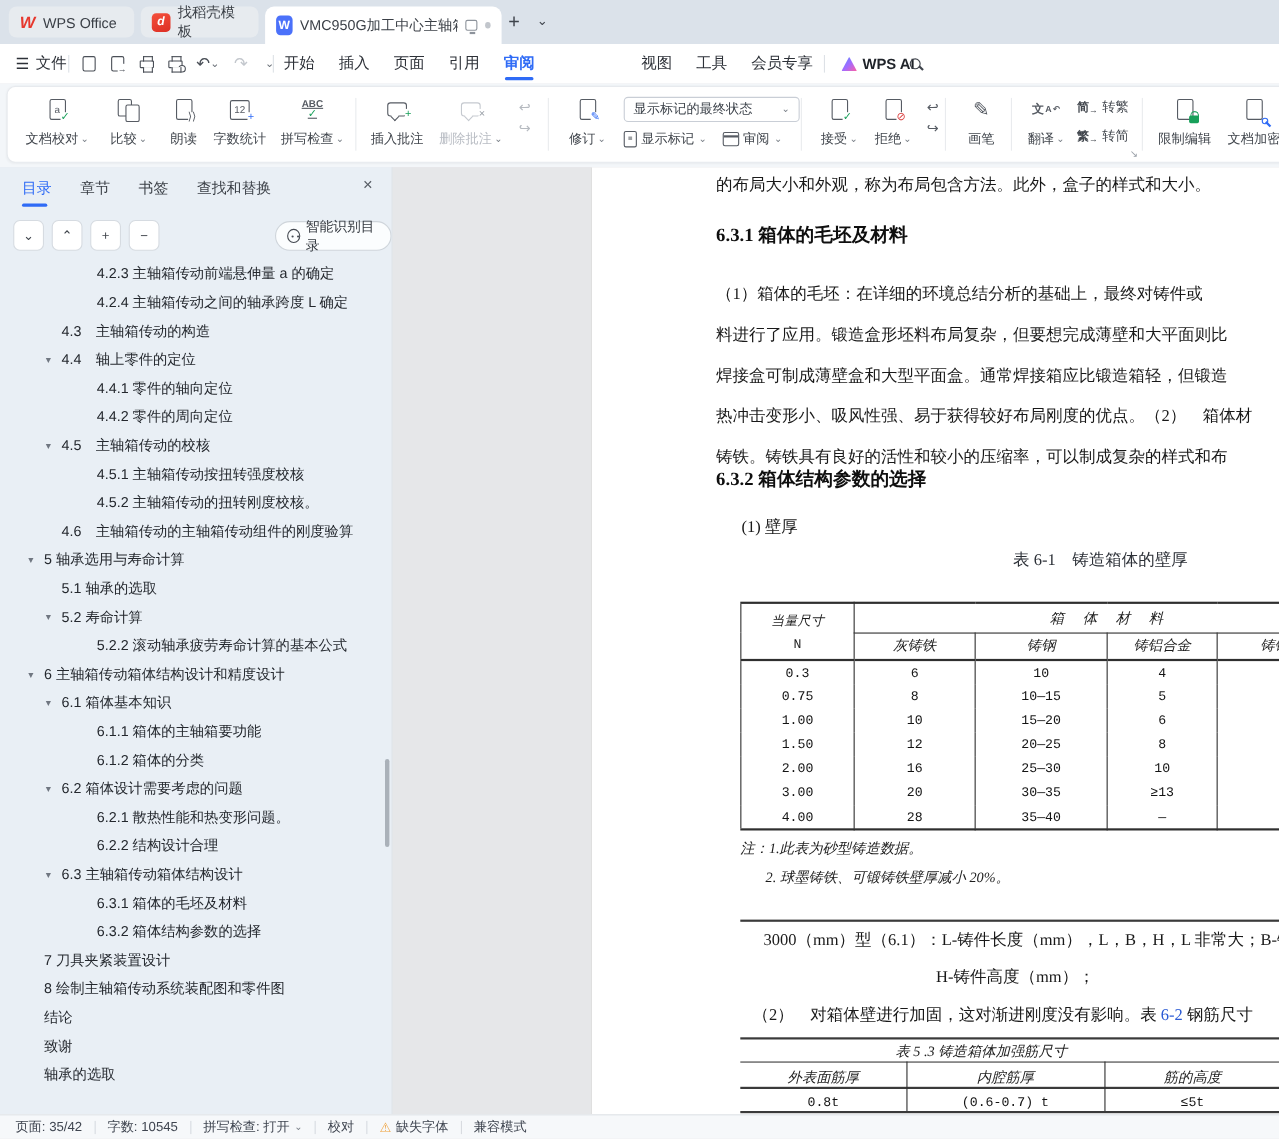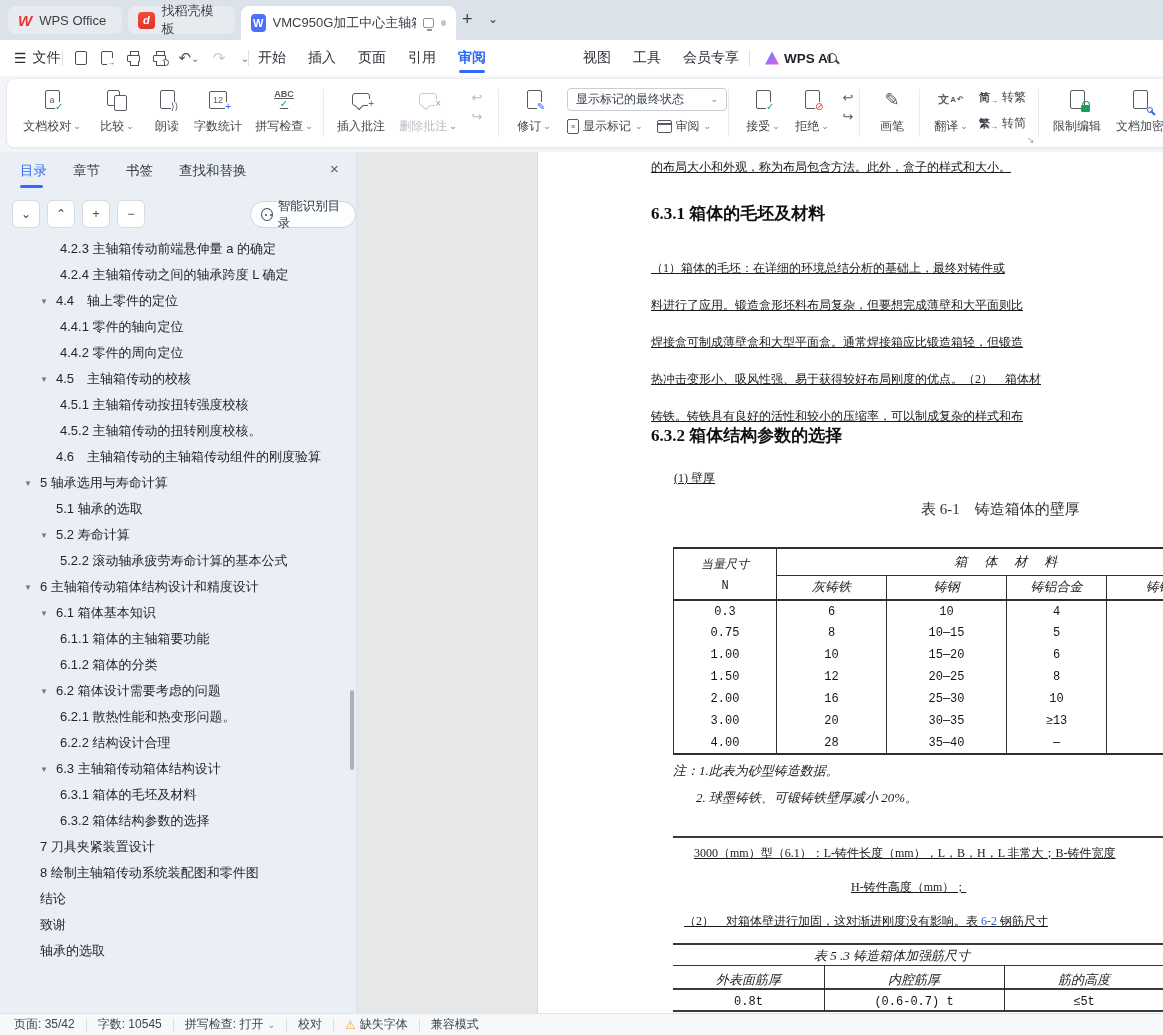--- a/index.html
+++ b/index.html
@@ -94,30 +94,30 @@
   .sclose { position:absolute; top:8px; left:330px; font-size:15px; color:#555b63; }
   .sbtns { position:absolute; top:48px; left:12px; display:flex; gap:7px; }
   .sqbtn { width:28px; height:28px; background:#fff; border:1px solid #d6dbe1; border-radius:6px; display:flex; align-items:center; justify-content:center; font-size:12px; color:#41464d; }
   .smart { position:absolute; top:49px; left:250px; height:27px; border:1px solid #cfd5db; border-radius:14px; background:#fbfdfe; display:flex; align-items:center; gap:5px; padding:0 10px; font-size:12.5px; color:#33383f; }
   .ismart { width:13px; height:13px; border:1.4px solid #454a52; border-radius:50%; position:relative; }
   .ismart::before { content:""; position:absolute; width:2px; height:2px; background:#454a52; border-radius:50%; left:3px; top:5px; box-shadow:5px 0 0 #454a52; }
   #toclist { position:absolute; top:84px; left:0; right:6px; bottom:0; overflow:hidden; }
   .toc-item { height:26px; display:flex; align-items:center; font-size:13px; color:#24282e; white-space:nowrap; }
   .toc-item[data-level="1"] { padding-left:24px; }
   .toc-item[data-level="2"] { padding-left:40px; }
-  .toc-item[data-level="3"] { padding-left:44px; }
+  .toc-item[data-level="3"] { padding-left:72px; }
   .toc-arrow { width:16px; font-size:8px; color:#707781; flex:none; }
   .sthumb { position:absolute; right:2px; top:538px; width:4px; height:80px; border-radius:2px; background:#aab1b9; }
 
   
   #docarea { position:absolute; top:152px; left:357px; right:0; bottom:22px; background:#e6e7e9; overflow:hidden; }
   #page { position:absolute; top:0; bottom:0; left:180px; width:720px; background:#fff; border-left:1px solid #d8d8d8; overflow:hidden; }
   .serif { font-family:"Liberation Serif","DejaVu Serif",serif; }
   .dabs { position:absolute; white-space:nowrap; }
-  .dtext { font-size:12px; color:#191919;text-decoration:underline; }
+  .dtext { font-size:15px; color:#191919; }
   .dhead { font-size:17px; font-weight:700; color:#0f0f0f; }
   .kai { font-family:"Liberation Serif","DejaVu Serif",serif; font-style:italic; font-size:13px; color:#1c1c1c; }
   .monos { font-family:"Liberation Mono","DejaVu Sans Mono",monospace; font-size:12px; color:#141414; }
   .para { line-height:37px; }
   #t1 { position:absolute; left:135px; top:395px; border-collapse:collapse; table-layout:fixed; width:563px; border-top:2px solid #2f2f2f; border-bottom:2px solid #2f2f2f; }
   #t1 td { border-left:1px solid #2f2f2f; text-align:center; vertical-align:middle;margin-top:44px; }
   #t1 .hrow1 td.spanh { height:27px; border-bottom:1px solid #2f2f2f; letter-spacing:2px; }
   #t1 td.corner { border-bottom:2px solid #2f2f2f; }
   #t1 .hrow2 td { height:25px; border-bottom:2px solid #2f2f2f; }
   #t1 tbody td { height:22px; }
@@ -453,20 +453,24 @@
   </div>
   <div id="toclist">
 
   <div class="toc-item" data-level="3">
       <span class="toc-arrow"></span>
       <span>4.2.3 主轴箱传动前端悬伸量 a 的确定</span>
     </div>
       <div class="toc-item" data-level="3">
       <span class="toc-arrow"></span>
       <span>4.2.4 主轴箱传动之间的轴承跨度 L 确定</span>
+    </div>
+      <div class="toc-item" data-level="2">
+      <span class="toc-arrow"></span>
+      <span>4.3　主轴箱传动的构造</span>
     </div>
       <div class="toc-item" data-level="2">
       <span class="toc-arrow">▼</span>
       <span>4.4　轴上零件的定位</span>
     </div>
       <div class="toc-item" data-level="3">
       <span class="toc-arrow"></span>
       <span>4.4.1 零件的轴向定位</span>
     </div>
       <div class="toc-item" data-level="3">

